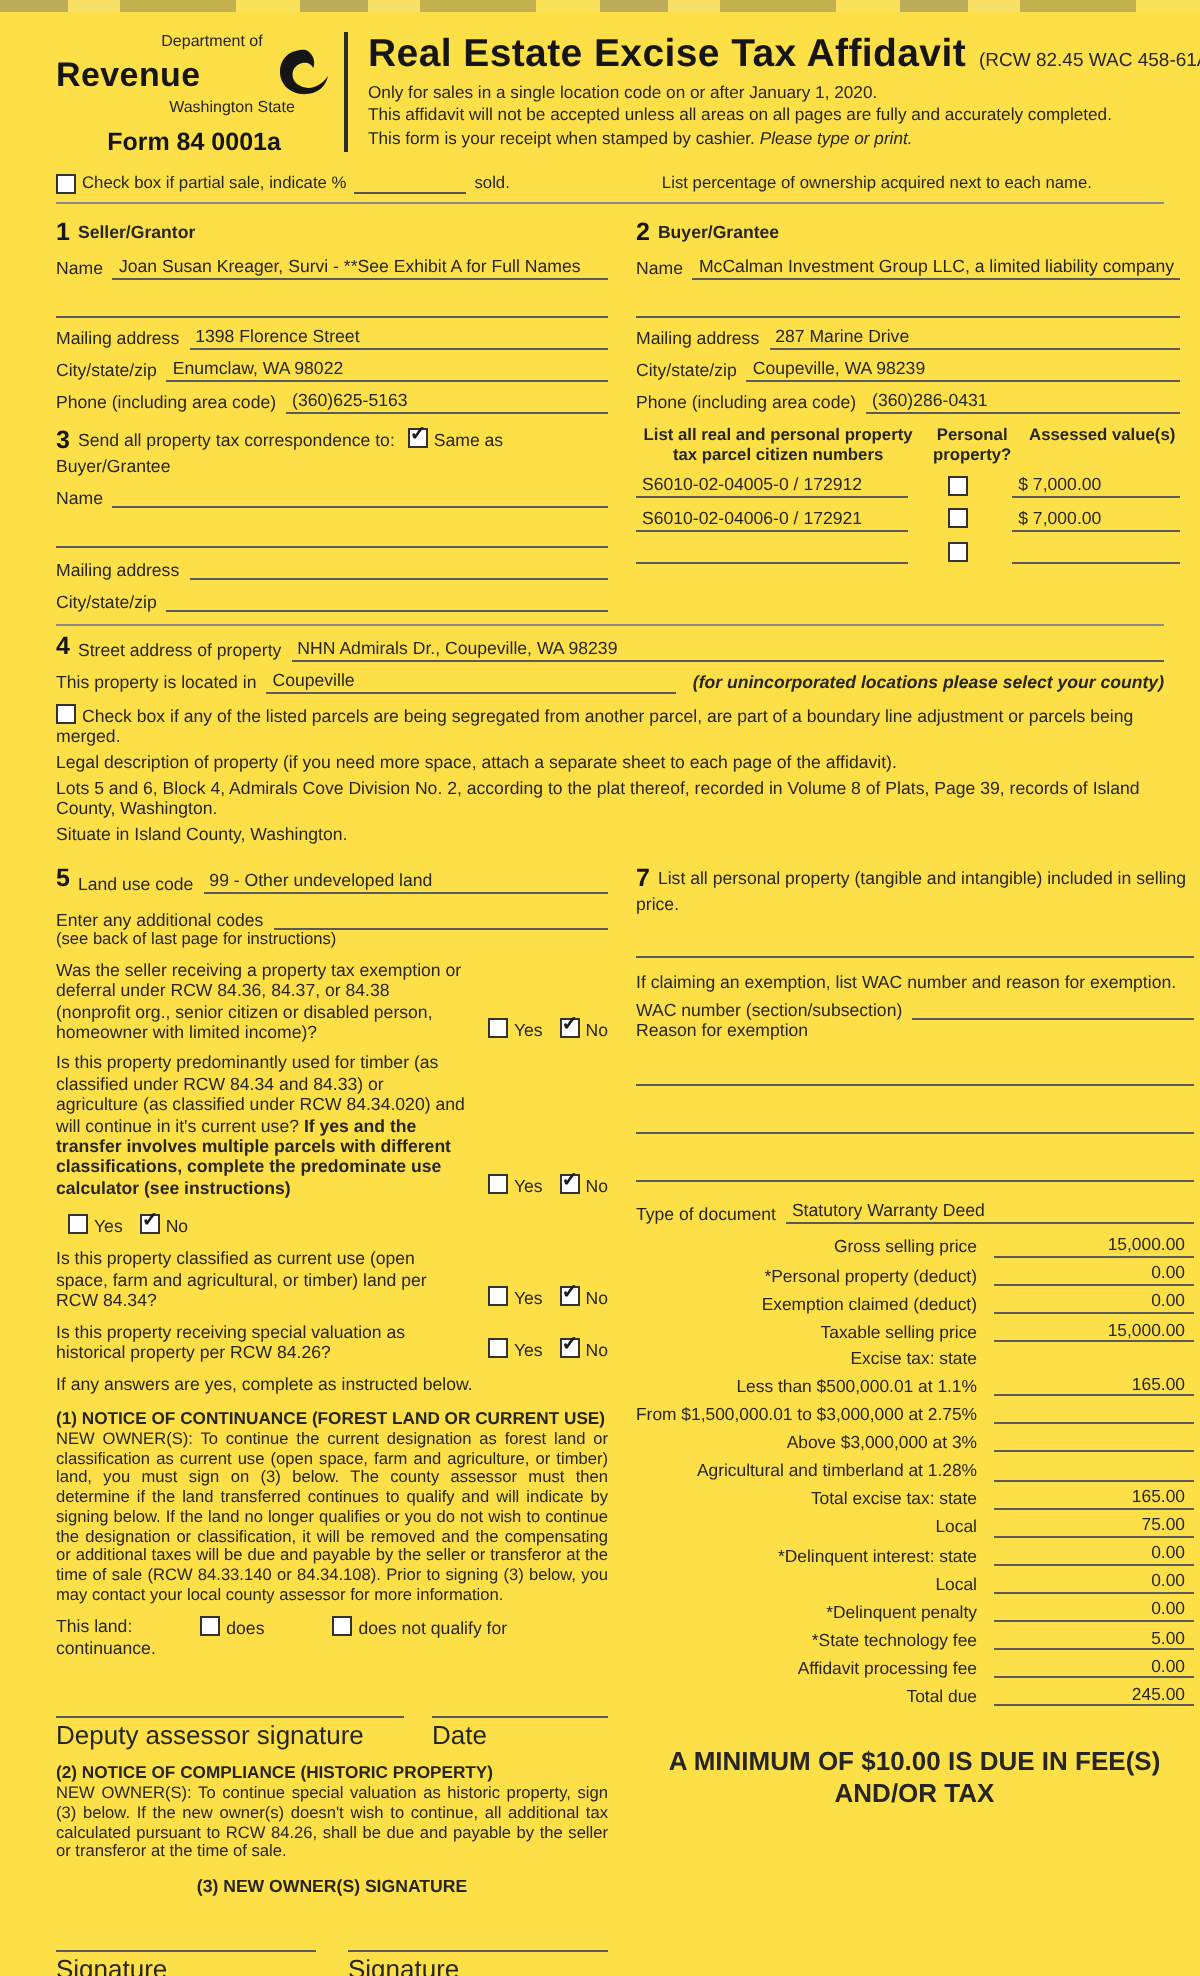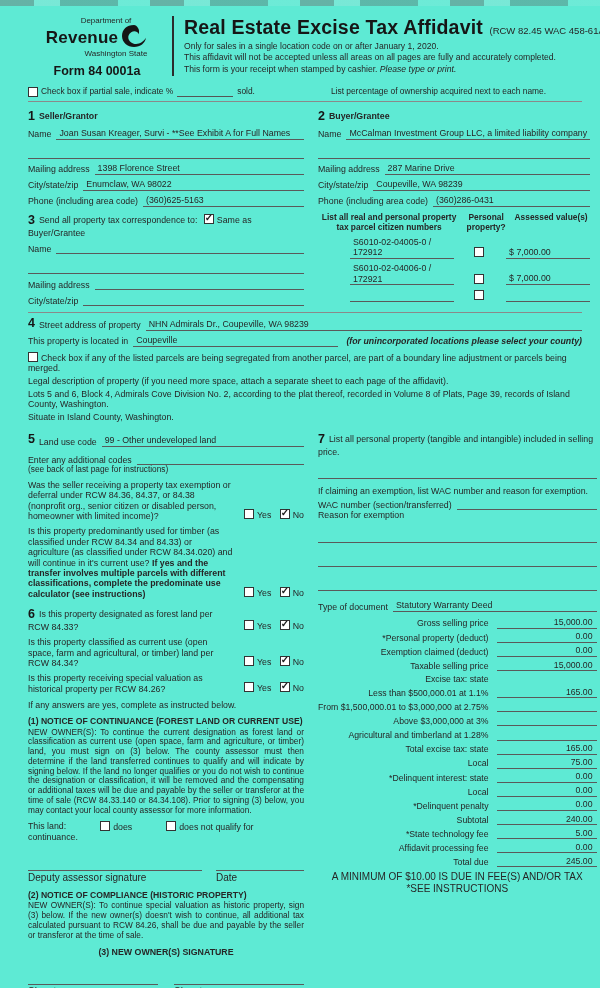--- a/index.html
+++ b/index.html
@@ -1,28 +1,28 @@
 <!DOCTYPE html>
 <html><head>
 <meta charset="utf-8">
 <style>
   html,body { margin:0; padding:0; background:#ffffff; }
   body { width:600px; height:988px; font-family:"Liberation Sans", sans-serif; color:#262626; position:relative; overflow:hidden; }
-  .page { position:relative; width:600px; height:988px; background:#5eead4; box-sizing:border-box; padding:10px 18px 0 28px; font-size:8.8px; line-height:1.18; }
+  .page { position:relative; width:600px; height:988px; background:#fde047; box-sizing:border-box; padding:10px 18px 0 28px; font-size:8.8px; line-height:1.18; }
   .scan-noise { position:absolute; top:0; left:0; width:600px; height:6px;
     background:repeating-linear-gradient(90deg, rgba(110,110,110,.45) 0 34px, rgba(225,225,225,.2) 34px 60px, rgba(90,90,90,.35) 60px 118px, rgba(240,240,240,.1) 118px 150px); }
   .bold { font-weight:bold; }
   .it { font-style:italic; }
   .hline { border-top:1px solid #8a8a8a; margin:4px 0 3px 0; height:0; }
 
   
   .hdr { display:flex; margin-top:6px; }
   .logo-block { width:138px; flex:none; text-align:center; }
   .dept-of { font-size:8px; margin-left:18px; text-align:center; }
-  .rev-row { display:flex; align-items:center; justify-content:center; margin-top:-1px; }
+  .rev-row { display:flex; align-items:center; justify-content:space-between; margin-top:-1px; }
   .revenue { font-weight:bold; font-size:17px; letter-spacing:.2px; color:#161616; }
   .wa-state { font-size:8px; margin-left:38px; margin-top:-2px; }
   .form-no { font-weight:bold; font-size:12.5px; margin-top:6px; color:#161616; }
   .hdr-divider { border-left:2px solid #2c2c2c; margin:0 10px 0 6px; height:60px; flex:none; }
   .title-block { flex:1; }
   .title-row { white-space:nowrap; }
   .big-title { font-weight:bold; font-size:19.5px; letter-spacing:.2px; color:#161616; }
   .title-ref { font-size:9.5px; margin-left:4px; }
   .sub { font-size:8.6px; margin-top:1.5px; }
 
@@ -42,21 +42,21 @@
   .fval { font-size:8.8px; white-space:nowrap; }
 
   .cols { display:grid; grid-template-columns:276px 1fr; column-gap:14px; }
   .shead { margin-top:4px; }
   .snum { font-weight:bold; font-size:12.5px; margin-right:4px; vertical-align:-1px; color:#161616; }
   .stitle { font-weight:bold; font-size:8.8px; }
 
   
   .parcel-head { display:flex; font-weight:bold; font-size:8.4px; text-align:center; margin-top:6px; }
   .ph1 { flex:1; } .ph2 { width:52px; } .ph3 { width:78px; }
-  .prow { display:flex; align-items:flex-end; margin-top:4.5px;margin-left:32px; }
+  .prow { display:flex; align-items:flex-end; margin-top:4.5px; }
   .pnum { flex:1; border-bottom:1px solid #5a5a5a; min-height:11px; padding:0 3px; }
   .pcb { width:52px; text-align:center; }
   .pval { width:78px; border-bottom:1px solid #5a5a5a; min-height:11px; padding:0 3px; }
 
   
   .s4 p { margin:2.5px 0; }
   .county-note { font-weight:bold; font-style:italic; white-space:nowrap; margin-left:8px; }
   .legal-desc { margin:5px 0 0 4px; }
   .situate { margin:9px 0 0 4px; }
 
@@ -67,31 +67,31 @@
   .yn .cb { margin-left:6px; }
 
   
   .notice-title { font-weight:bold; margin-top:6px; font-size:8.6px; }
   .notice-body { margin-top:1px; font-size:8.3px; text-align:justify; }
   .thisland { display:flex; margin-top:5px; align-items:center; }
   .thisland .seg { margin-right:34px; white-space:nowrap; }
   .dep-row { display:flex; margin-top:16px; column-gap:14px; }
   .dep-sig { flex:1; } .dep-date { width:88px; }
   .uline { border-bottom:1px solid #5a5a5a; height:12px; }
-  .under-label { font-size:10px; margin-top:1px; }
+  .under-label { font-size:13px; margin-top:1px; }
   .sig3-title { font-weight:bold; text-align:center; margin-top:7px; }
   .sigpair { display:flex; column-gap:16px; margin-top:14px; }
   .sigpair > div { flex:1; }
 
   
   .trow { display:flex; align-items:flex-end; margin-top:2.6px; }
   .tlabel { flex:1; text-align:right; padding-right:8px; white-space:nowrap; font-size:8.7px; }
   .tval { width:92px; border-bottom:1px solid #5a5a5a; text-align:right; min-height:10.5px; padding:0 4px; font-size:8.7px; }
   .trow.noline .tval { border-bottom:none; }
-  .min-note { font-weight:normal; text-align:center; margin-top:4px; font-size:10px; }
+  .min-note { font-weight:bold; text-align:center; margin-top:20px; font-size:13px; }
 </style>
 </head>
 <body>
 
 <div class="page">
   <div class="scan-noise"></div>
 
   <div class="hdr">
     <div class="logo-block">
       <div class="dept-of">Department of</div>
@@ -259,21 +259,20 @@
       </div>
       <div class="qrow">
         <span class="qtext"><span>Is this property predominantly used for timber (as classified under RCW 84.34 and 84.33) or agriculture (as classified under RCW 84.34.020) and will continue in it's current use?</span> <span class="bold">If yes and the transfer involves multiple parcels with different classifications, complete the predominate use calculator (see instructions)</span></span>
         <span class="yn">
           <span class="cb"></span><span>Yes</span>
           <span class="cb checked"></span><span>No</span>
         </span>
       </div>
 
       <div class="qrow" style="margin-top:8px;">
-        <span class="qtext"><span class="snum">6</span><span>Is this property designated as forest land per RCW 84.33?</span></span>
         <span class="yn">
           <span class="cb"></span><span>Yes</span>
           <span class="cb checked"></span><span>No</span>
         </span>
       </div>
       <div class="qrow">
         <span class="qtext">Is this property classified as current use (open space, farm and agricultural, or timber) land per RCW 84.34?</span>
         <span class="yn">
           <span class="cb"></span><span>Yes</span>
           <span class="cb checked"></span><span>No</span>
@@ -325,21 +324,21 @@
         </div>
       </div>
 
     </div>
 
     <div>
       <div><span class="snum">7</span><span>List all personal property (tangible and intangible) included in selling price.</span></div>
       <div class="uline" style="margin-top:8px;"></div>
       <div style="margin-top:7px;">If claiming an exemption, list WAC number and reason for exemption.</div>
       <div class="frow" style="margin-top:2px;">
-        <span class="flabel">WAC number (section/transferred)</span>
+        <span class="flabel">WAC number (section/subsection)</span>
         <span class="fill"></span>
       </div>
       <div>Reason for exemption</div>
       <div class="uline" style="margin-top:10px;"></div>
       <div class="uline" style="margin-top:11px;"></div>
       <div class="uline" style="margin-top:11px;"></div>
 
       <div class="frow" style="margin-top:9px;">
         <span class="flabel">Type of document</span>
         <span class="fill"><span class="fval">Statutory Warranty Deed</span></span>
@@ -396,36 +395,31 @@
           </div>
         <div class="trow">
             <span class="tlabel">Local</span>
             <span class="tval"><span>0.00</span></span>
           </div>
         <div class="trow">
             <span class="tlabel">*Delinquent penalty</span>
             <span class="tval"><span>0.00</span></span>
           </div>
         <div class="trow">
-            <span class="tlabel">Subtotal</span>
-            <span class="tval"><span>240.00</span></span>
-          </div>
-        <div class="trow">
             <span class="tlabel">*State technology fee</span>
             <span class="tval"><span>5.00</span></span>
           </div>
         <div class="trow">
             <span class="tlabel">Affidavit processing fee</span>
             <span class="tval"><span>0.00</span></span>
           </div>
         <div class="trow">
             <span class="tlabel">Total due</span>
             <span class="tval"><span>245.00</span></span>
           </div>
       </div>
       <div class="min-note">
         <div>A MINIMUM OF $10.00 IS DUE IN FEE(S) AND/OR TAX</div>
-        <div>*SEE INSTRUCTIONS</div>
       </div>
     </div>
   </div>
 
 </div>
 
 </body></html>

